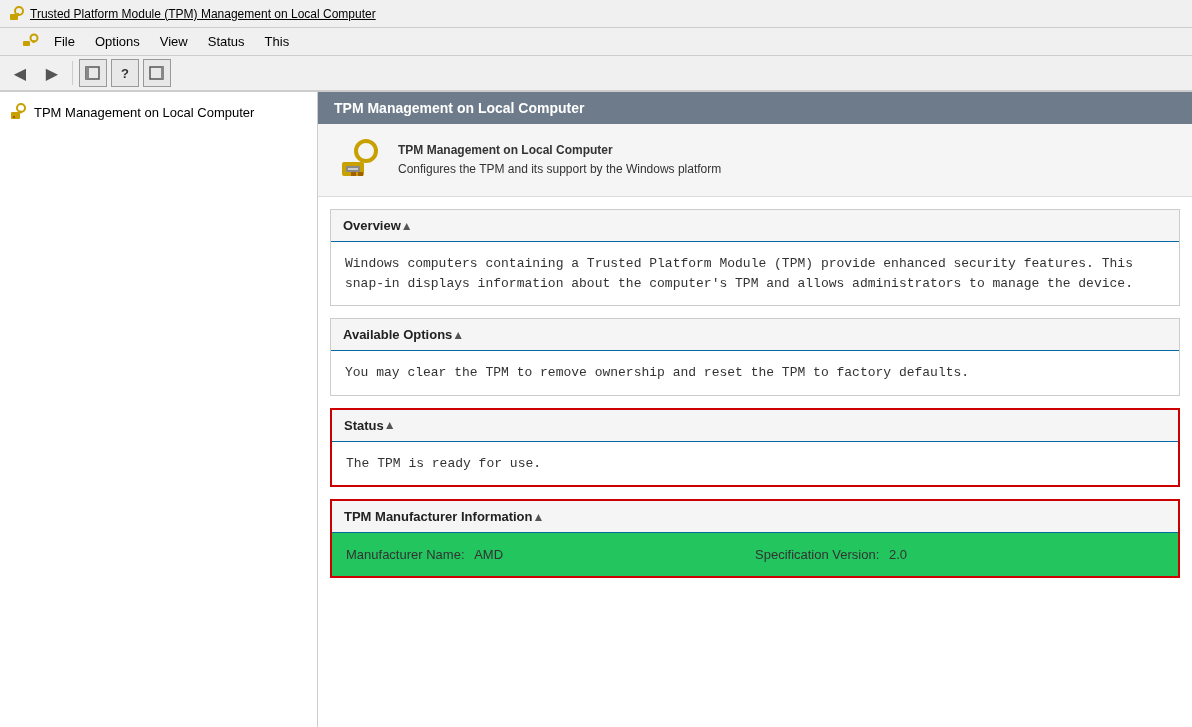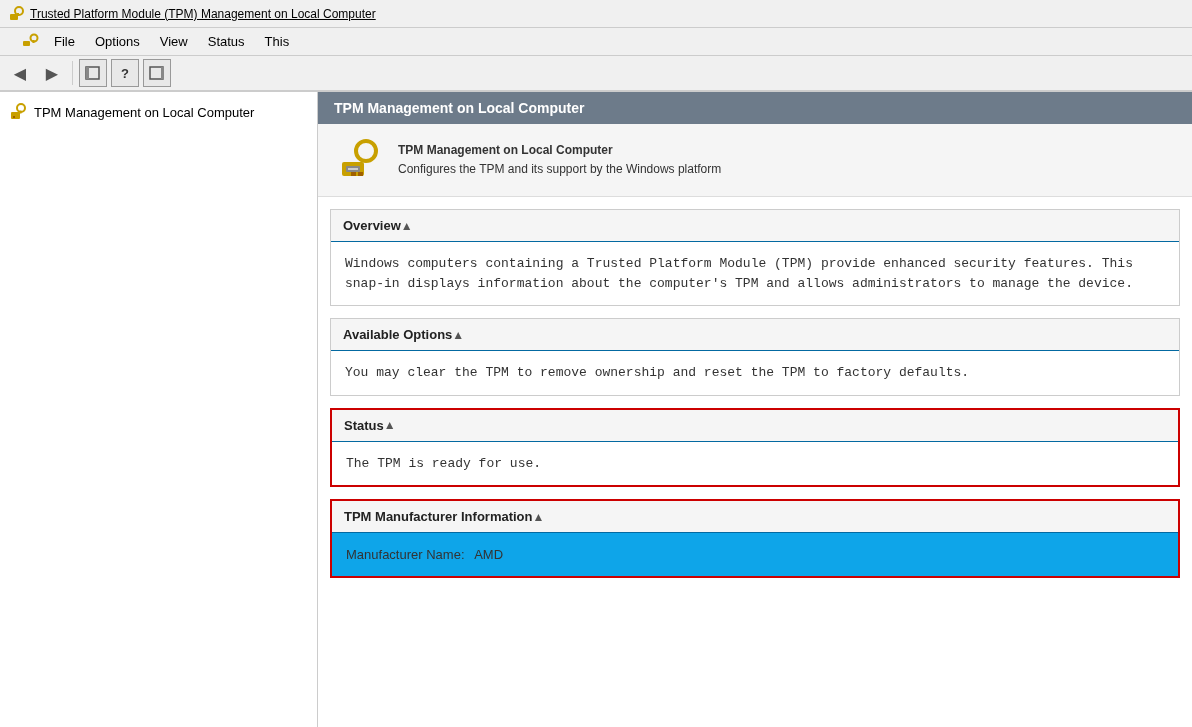--- a/index.html
+++ b/index.html
@@ -182,21 +182,21 @@
     
     .highlighted {
       border: 2px solid #cc0000 !important;
     }
 
     
     .manufacturer-content {
       padding: 14px;
       display: flex;
       gap: 0;
-      background: #0ea5e9;
+      background: #22c55e;
     }
     .mfr-field {
       flex: 1;
       font-size: 13px;
       color: #333;
     }
 
     .back-arrow::before { content: '◀'; }
     .forward-arrow::before { content: '▶'; }
     .chevron-up::before { content: '▲'; }
@@ -321,17 +321,21 @@
     <div class="collapsible-section highlighted">
       <div class="collapsible-header">
         <span>TPM Manufacturer Information</span>
         <span class="collapsible-arrow chevron-up"></span>
       </div>
       <div class="manufacturer-content">
         <div class="mfr-field">
           <span>Manufacturer Name:</span>
           <span style="margin-left:6px;">AMD</span>
         </div>
+        <div class="mfr-field">
+          <span>Specification Version:</span>
+          <span style="margin-left:6px;">2.0</span>
+        </div>
       </div>
     </div>
 
   </div>
 </div>
 
 </body></html>

